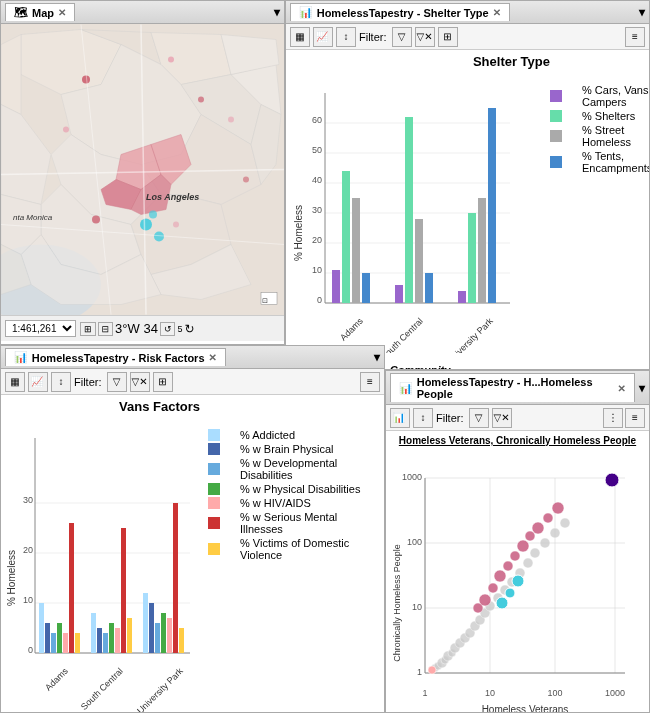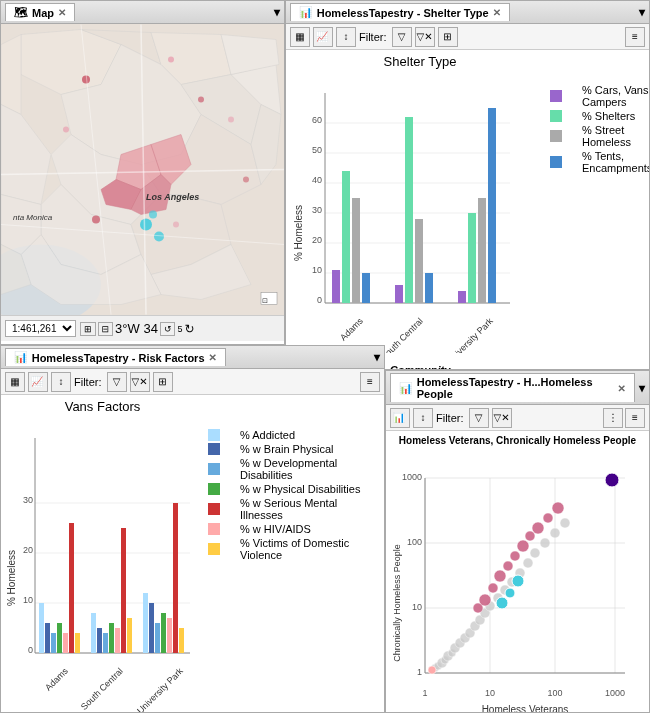--- a/index.html
+++ b/index.html
@@ -5,21 +5,21 @@
     * { box-sizing: border-box; margin: 0; padding: 0; }
     body { font-family: Arial, sans-serif; font-size: 11px; background: #f0f0f0; width: 650px; height: 713px; overflow: hidden; }
 
     .panel { background: white; border: 1px solid #aaa; position: absolute; overflow: hidden; }
     .panel-header { background: linear-gradient(to bottom, #e8e8e8, #d4d4d4); border-bottom: 1px solid #aaa; padding: 2px 4px; display: flex; align-items: center; gap: 4px; font-size: 11px; font-weight: bold; }
     .panel-tab { background: white; border: 1px solid #aaa; border-bottom: none; padding: 2px 8px; font-size: 11px; display: inline-flex; align-items: center; gap: 4px; }
     .close-btn { font-size: 10px; cursor: pointer; color: #666; }
     .toolbar { background: #f5f5f5; border-bottom: 1px solid #ccc; padding: 2px 4px; display: flex; align-items: center; gap: 3px; height: 26px; }
     .toolbar-btn { width: 20px; height: 20px; border: 1px solid #aaa; background: #f0f0f0; display: flex; align-items: center; justify-content: center; font-size: 10px; cursor: pointer; }
     .filter-label { font-size: 11px; margin-right: 2px; text-align: right; }
-    .chart-title { text-align: center; font-weight: normal; font-size: 13px; margin-bottom: 4px; }
+    .chart-title { text-align: right; font-weight: bold; font-size: 13px; margin-bottom: 4px; }
     .community-label { text-align: center; font-style: italic; font-weight: bold; font-size: 11px; margin-top: 9px; }
 
     
     #map-panel { top: 0; left: 0; width: 285px; height: 345px; }
     .map-canvas { width: 100%; height: calc(100% - 52px); background: #e8e0d8; position: relative; overflow: hidden; text-align: center; }
     .map-footer { background: #f0f0f0; border-top: 1px solid #ccc; height: 26px; display: flex; align-items: center; padding: 0 4px; gap: 4px; font-size: 10px; }
     .scale-select { font-size: 10px; border: 1px solid #aaa; padding: 1px 2px; background: white; }
 
     
     #shelter-panel { top: 0; left: 285px; width: 365px; height: 370px; }
@@ -292,26 +292,26 @@
       </div>
       <div class="legend-item">
         <span class="legend-color" style="background:#66aadd;"></span>
         <span>% w Developmental Disabilities</span>
       </div>
       <div class="legend-item">
         <span class="legend-color" style="background:#44aa44;"></span>
         <span>% w Physical Disabilities</span>
       </div>
       <div class="legend-item">
+        <span class="legend-color" style="background:#ffaaaa;"></span>
+        <span>% w HIV/AIDS</span>
+      </div>
+      <div class="legend-item">
         <span class="legend-color" style="background:#cc3333;"></span>
         <span>% w Serious Mental Illnesses</span>
-      </div>
-      <div class="legend-item">
-        <span class="legend-color" style="background:#ffaaaa;"></span>
-        <span>% w HIV/AIDS</span>
       </div>
       <div class="legend-item">
         <span class="legend-color" style="background:#ffcc44;"></span>
         <span>% Victims of Domestic Violence</span>
       </div>
     </div>
   </div>
 </div>
 
 <div class="panel" id="homeless-panel">
@@ -328,21 +328,21 @@
     <div class="toolbar-btn">↕</div>
     <span class="filter-label">Filter:</span>
     <div class="toolbar-btn">▽</div>
     <div class="toolbar-btn">▽✕</div>
     <div style="margin-left:auto; display:flex; gap:2px;">
       <div class="toolbar-btn">⋮</div>
       <div class="toolbar-btn">≡</div>
     </div>
   </div>
   <div style="padding: 2px 4px;">
-    <div style="font-size:10px; font-weight:bold; text-align:center; padding: 2px 0;">Homeless Veterans, Chronically Homeless People</div>
+    <div style="font-size:10px; font-weight:bold; text-align:center; padding: 2px 0; text-decoration: underline;">Homeless Veterans, Chronically Homeless People</div>
     <svg width="255" height="285" viewBox="0 0 255 285">
 
       <text x="10" y="155" font-size="9" fill="#333" transform="rotate(-90, 10, 155)" text-anchor="middle">Chronically Homeless People</text>
 
       <text x="32" y="32" font-size="9" fill="#555" text-anchor="end">1000</text>
       <text x="32" y="97" font-size="9" fill="#555" text-anchor="end">100</text>
       <text x="32" y="162" font-size="9" fill="#555" text-anchor="end">10</text>
       <text x="32" y="227" font-size="9" fill="#555" text-anchor="end">1</text>
 
       <text x="35" y="248" font-size="9" fill="#555" text-anchor="middle">1</text>

